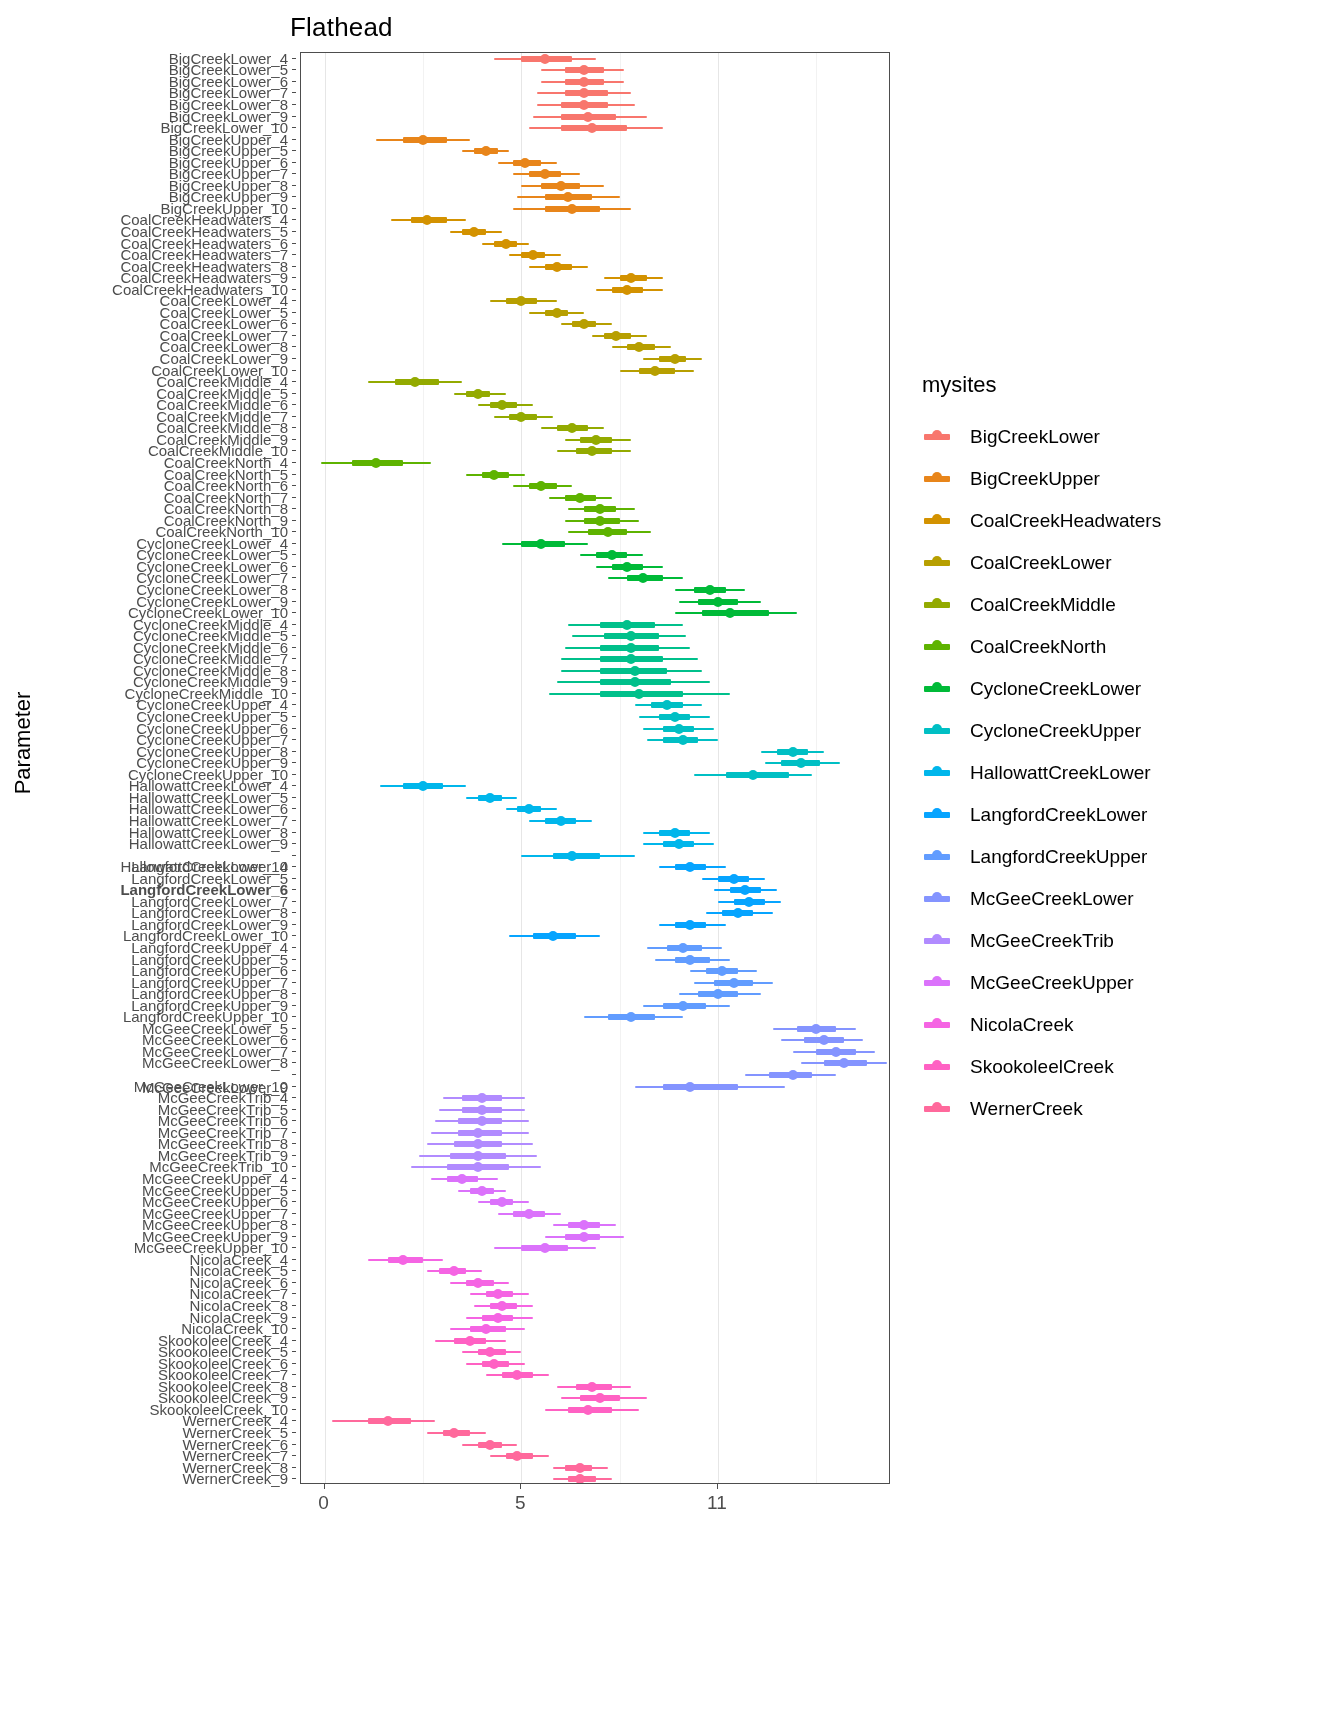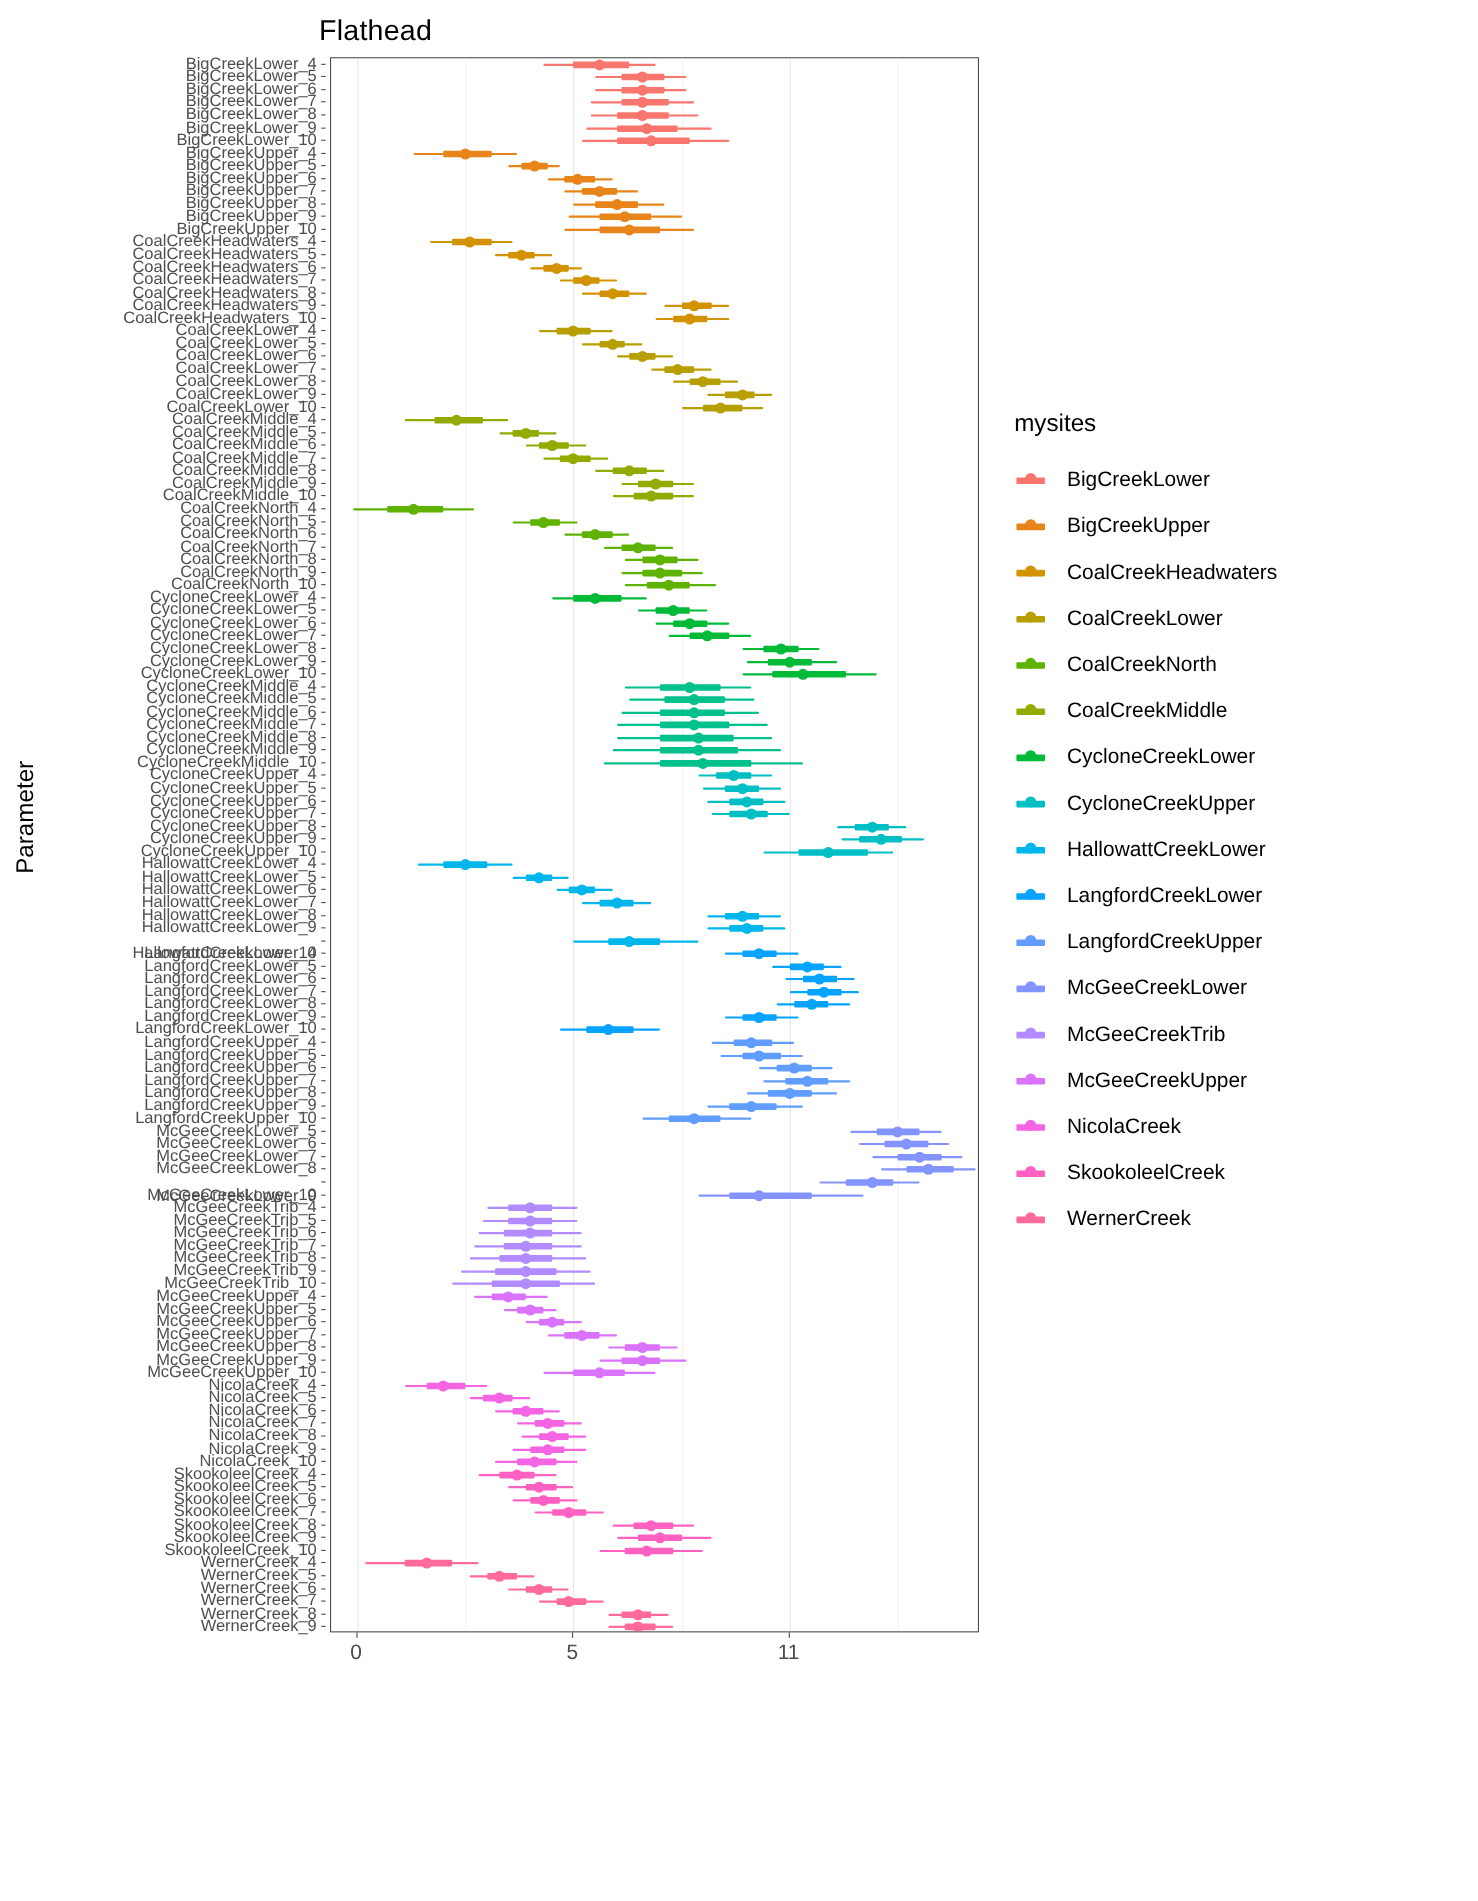--- a/index.html
+++ b/index.html
@@ -334,21 +334,21 @@
       <div class="ytick-label" style="top: 779.516px;">HallowattCreekLower_8</div>
       <div class="ytick-mark" style="top: 791.065px;"></div>
       <div class="ytick-label" style="top: 791.065px;">HallowattCreekLower_9</div>
       <div class="ytick-mark" style="top: 802.613px;"></div>
       <div class="ytick-label" style="top: 814px;">HallowattCreekLower_10</div>
       <div class="ytick-mark" style="top: 814.161px;"></div>
       <div class="ytick-label" style="top: 814.161px;">LangfordCreekLower_4</div>
       <div class="ytick-mark" style="top: 825.71px;"></div>
       <div class="ytick-label" style="top: 825.71px;">LangfordCreekLower_5</div>
       <div class="ytick-mark" style="top: 837.258px;"></div>
-      <div class="ytick-label" style="top: 837.258px;">LangfordCreekLower_6</div>
+      <div class="ytick-label" style="top: 837.258px; font-weight: bold;">LangfordCreekLower_6</div>
       <div class="ytick-mark" style="top: 848.806px;"></div>
       <div class="ytick-label" style="top: 848.806px;">LangfordCreekLower_7</div>
       <div class="ytick-mark" style="top: 860.355px;"></div>
       <div class="ytick-label" style="top: 860.355px;">LangfordCreekLower_8</div>
       <div class="ytick-mark" style="top: 871.903px;"></div>
       <div class="ytick-label" style="top: 871.903px;">LangfordCreekLower_9</div>
       <div class="ytick-mark" style="top: 883.452px;"></div>
       <div class="ytick-label" style="top: 883.452px;">LangfordCreekLower_10</div>
       <div class="ytick-mark" style="top: 895px;"></div>
       <div class="ytick-label" style="top: 895px;">LangfordCreekUpper_4</div>
@@ -1099,29 +1099,29 @@
           <div class="legend-label">CoalCreekHeadwaters</div>
         </div>
         <div class="legend-item">
           <div class="legend-key">
             <div class="legend-swatch" style="background: rgb(183, 159, 0);"></div>
           </div>
           <div class="legend-label">CoalCreekLower</div>
         </div>
         <div class="legend-item">
           <div class="legend-key">
+            <div class="legend-swatch" style="background: rgb(147, 170, 0);"></div>
+          </div>
+          <div class="legend-label">CoalCreekMiddle</div>
+        </div>
+        <div class="legend-item">
+          <div class="legend-key">
             <div class="legend-swatch" style="background: rgb(94, 179, 0);"></div>
           </div>
           <div class="legend-label">CoalCreekNorth</div>
-        </div>
-        <div class="legend-item">
-          <div class="legend-key">
-            <div class="legend-swatch" style="background: rgb(147, 170, 0);"></div>
-          </div>
-          <div class="legend-label">CoalCreekMiddle</div>
         </div>
         <div class="legend-item">
           <div class="legend-key">
             <div class="legend-swatch" style="background: rgb(0, 186, 56);"></div>
           </div>
           <div class="legend-label">CycloneCreekLower</div>
         </div>
         <div class="legend-item">
           <div class="legend-key">
             <div class="legend-swatch" style="background: rgb(0, 191, 196);"></div>

